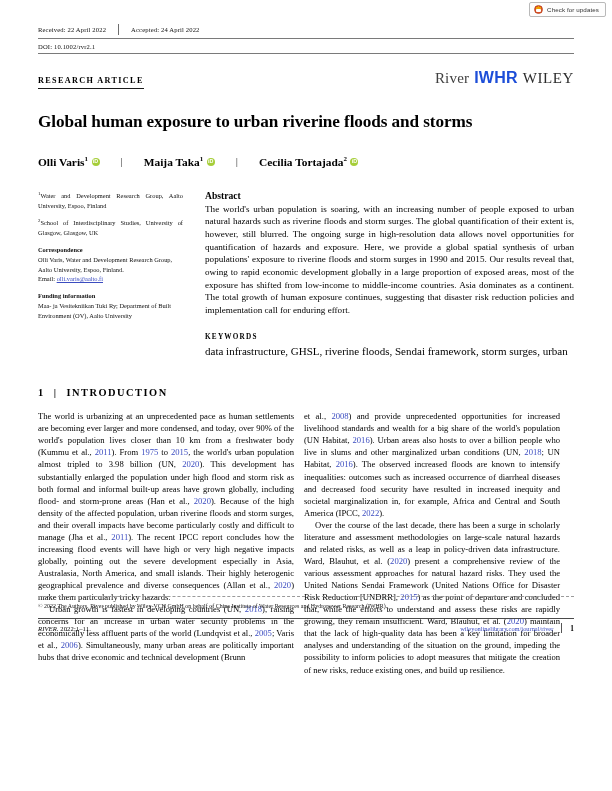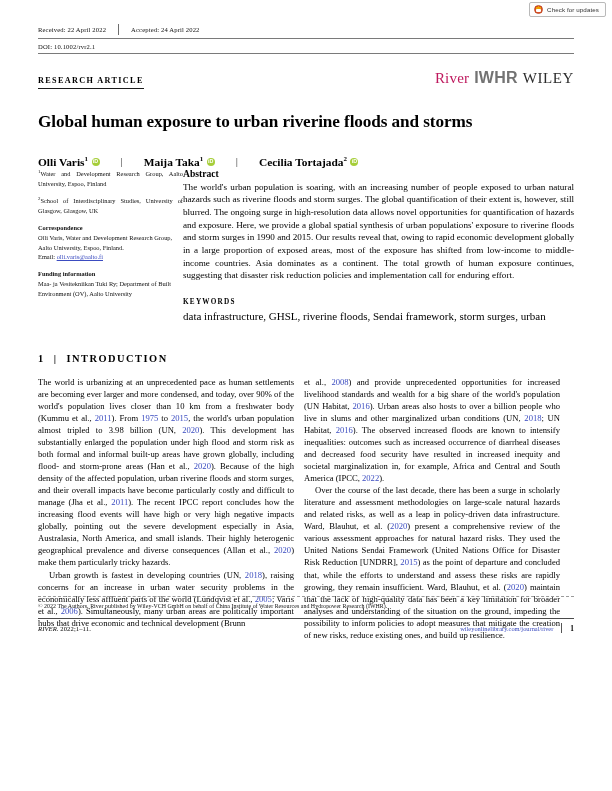--- a/index.html
+++ b/index.html
@@ -100,29 +100,29 @@
   }
   .brand {
     display: flex;
     align-items: baseline;
     gap: 5px;
     padding-bottom: 2px;
   }
   .brand-river {
     font-family: "Liberation Serif", serif;
     font-size: 15px;
-    color: #be185d;
+    color: #404040;
     letter-spacing: .2px;
   }
   .brand-iwhr {
     font-family: "Liberation Sans", sans-serif;
     font-weight: bold;
     font-size: 16px;
     letter-spacing: .2px;
-    color: #737373;
+    color: #1d4ed8;
   }
   .brand-wiley {
     font-family: "Liberation Serif", serif;
     font-size: 15px;
     letter-spacing: .6px;
     color: #2b2b2b;
   }
 
   
   .title {
@@ -171,20 +171,22 @@
     display: inline-block;
     color: #333;
     font-weight: normal;
     margin: 0 9px;
     font-size: 11px;
   }
 
   
   .meta-wrap {
     display: flex;
+    margin-top: 22px;
+    gap: 22px;
   }
   .col-left { width: 145px; flex: none; }
   .col-right { flex: 1; }
 
   .aff {
     font-size: 6.4px;
     line-height: 1.52;
     text-align: justify;
     margin-bottom: 7px;
     color: #111;

